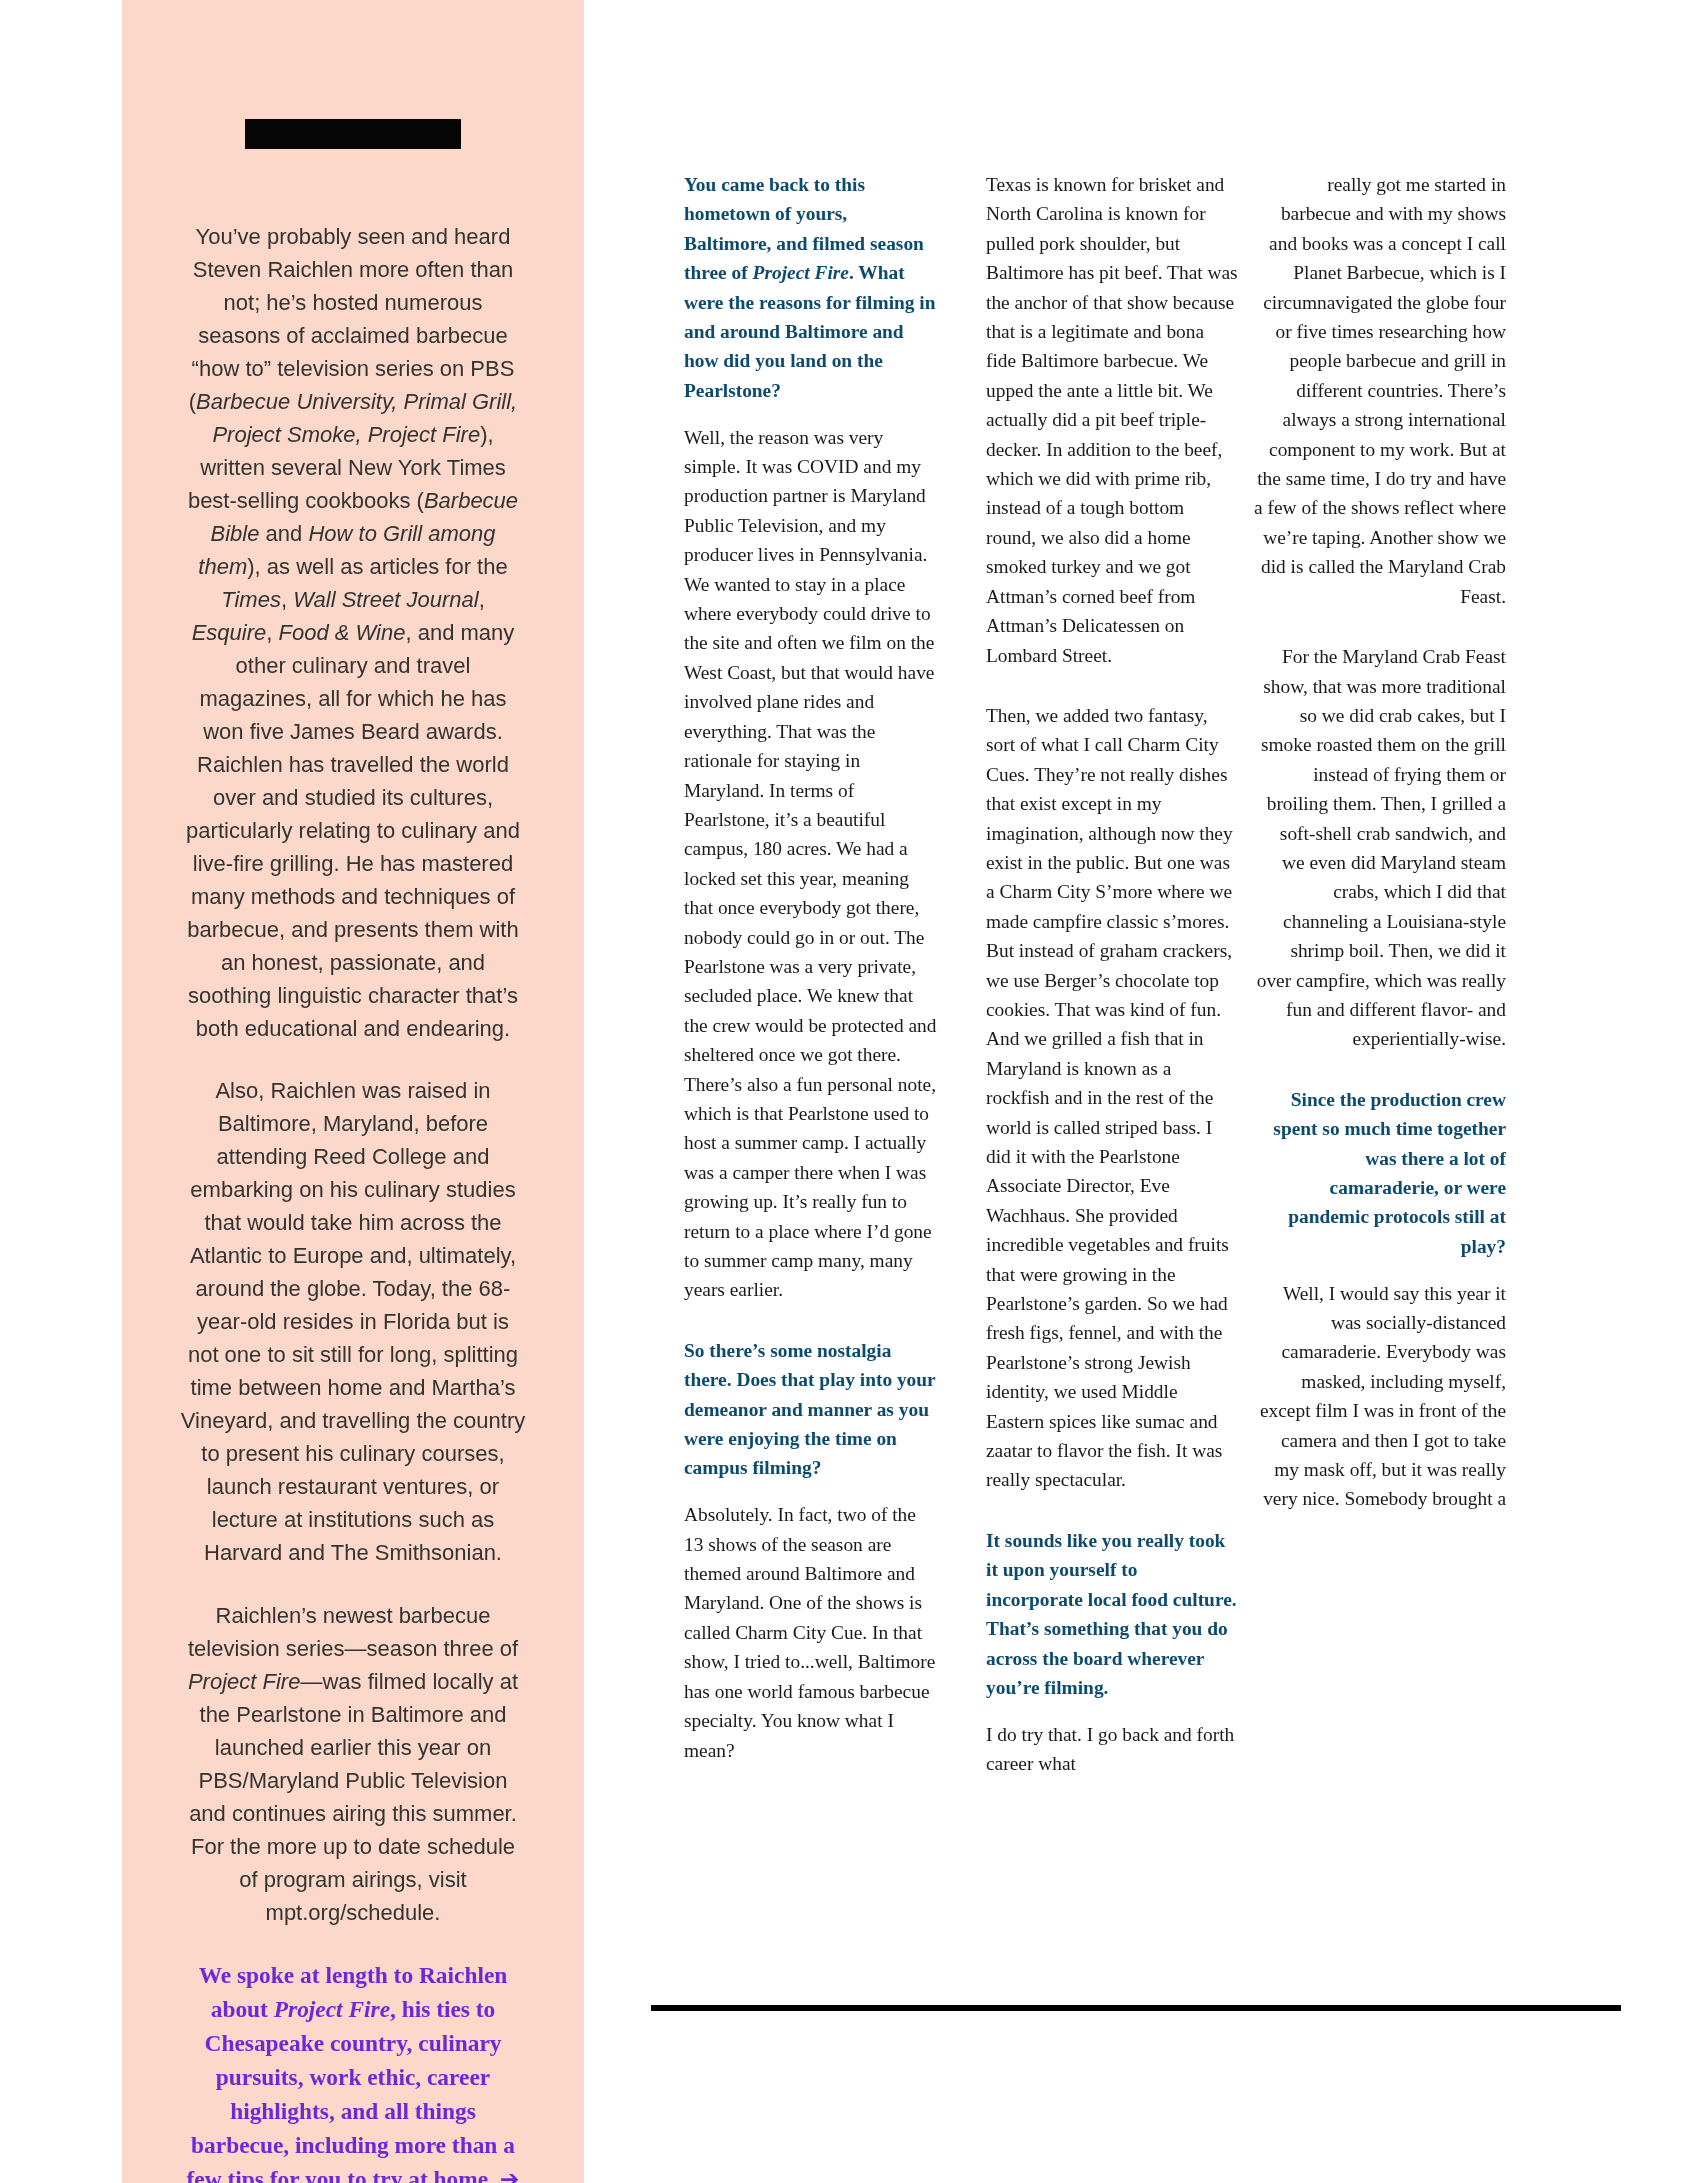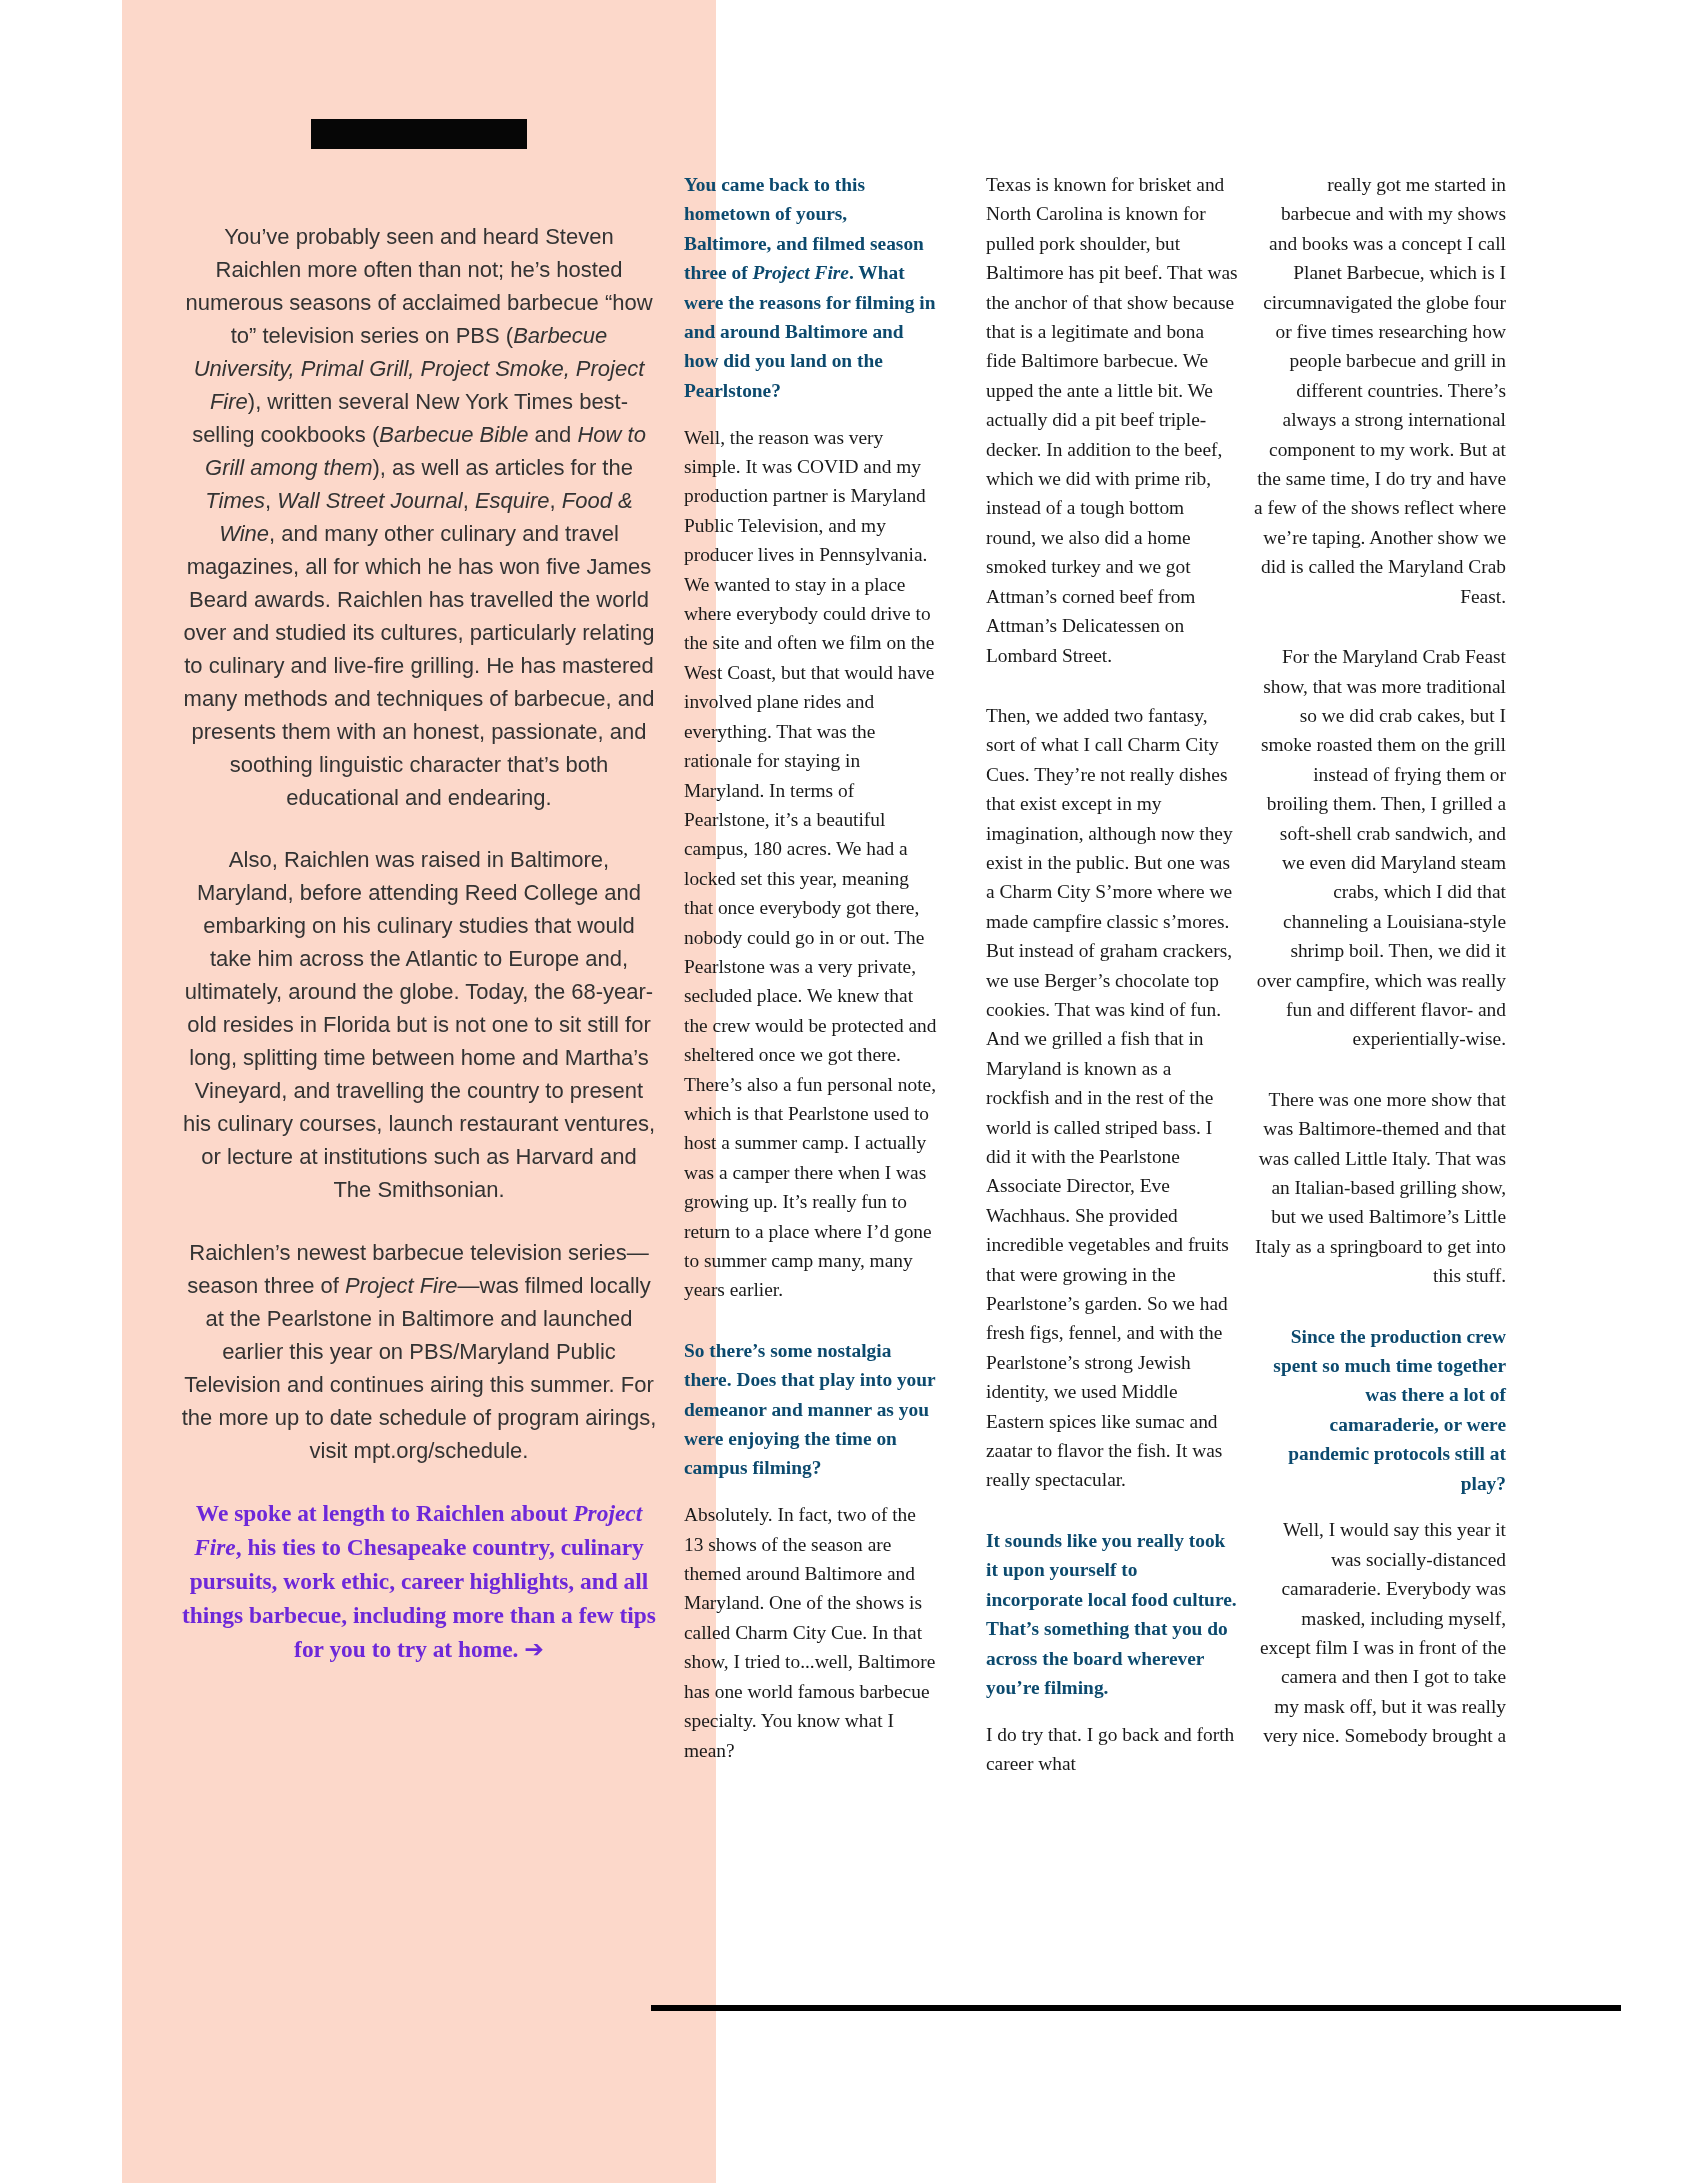--- a/index.html
+++ b/index.html
@@ -8,21 +8,21 @@
     position:relative;
     width:1681px;
     height:2183px;
     background:#ffffff;
     overflow:hidden;
     font-family:"Liberation Serif", serif;
   }
   .panel {
     position:absolute;
     left:122px; top:0;
-    width:594px; height:2183px;
+    width:462px; height:2183px;
     background:#fcd8ca;
   }
   .redacted-bar {
     width:216px; height:30px;
     background:#060606;
     margin:119px auto 0;
   }
   .panel-text {
     margin-top:71px;
     padding:0 58px;
@@ -100,21 +100,20 @@
       </div>
     <div class="article-col col-2">
         <p class="block-answer"><span>Texas is known for brisket and North Carolina is known for pulled pork shoulder, but Baltimore has pit beef. That was the anchor of that show because that is a legitimate and bona fide Baltimore barbecue. We upped the ante a little bit. We actually did a pit beef triple-decker. In addition to the beef, which we did with prime rib, instead of a tough bottom round, we also did a home smoked turkey and we got Attman’s corned beef from Attman’s Delicatessen on Lombard Street.</span></p>
         <p class="block-answer"><span>Then, we added two fantasy, sort of what I call Charm City Cues. They’re not really dishes that exist except in my imagination, although now they exist in the public. But one was a Charm City S’more where we made campfire classic s’mores. But instead of graham crackers, we use Berger’s chocolate top cookies. That was kind of fun. And we grilled a fish that in Maryland is known as a rockfish and in the rest of the world is called striped bass. I did it with the Pearlstone Associate Director, Eve Wachhaus. She provided incredible vegetables and fruits that were growing in the Pearlstone’s garden. So we had fresh figs, fennel, and with the Pearlstone’s strong Jewish identity, we used Middle Eastern spices like sumac and zaatar to flavor the fish. It was really spectacular.</span></p>
         <p class="block-question"><span>It sounds like you really took it upon yourself to incorporate local food culture. That’s something that you do across the board wherever you’re filming.</span></p>
         <p class="block-answer"><span>I do try that. I go back and forth career what</span></p>
       </div>
     <div class="article-col col-3">
         <p class="block-answer"><span>really got me started in barbecue and with my shows and books was a concept I call Planet Barbecue, which is I circumnavigated the globe four or five times researching how people barbecue and grill in different countries. There’s always a strong international component to my work. But at the same time, I do try and have a few of the shows reflect where we’re taping. Another show we did is called the Maryland Crab Feast.</span></p>
         <p class="block-answer"><span>For the Maryland Crab Feast show, that was more traditional so we did crab cakes, but I smoke roasted them on the grill instead of frying them or broiling them. Then, I grilled a soft-shell crab sandwich, and we even did Maryland steam crabs, which I did that channeling a Louisiana-style shrimp boil. Then, we did it over campfire, which was really fun and different flavor- and experientially-wise.</span></p>
-        <p class="block-answer"><span>There was one more show that was Baltimore-themed and that was called Little Italy. That was an Italian-based grilling show, but we used Baltimore’s Little Italy as a springboard to get into this stuff.</span></p>
         <p class="block-question"><span>Since the production crew spent so much time together was there a lot of camaraderie, or were pandemic protocols still at play?</span></p>
         <p class="block-answer"><span>Well, I would say this year it was socially-distanced camaraderie. Everybody was masked, including myself, except film I was in front of the camera and then I got to take my mask off, but it was really very nice. Somebody brought a</span></p>
       </div>
   </main>
 
   <div class="footer-rule"></div>
 
 </div>
 
 

